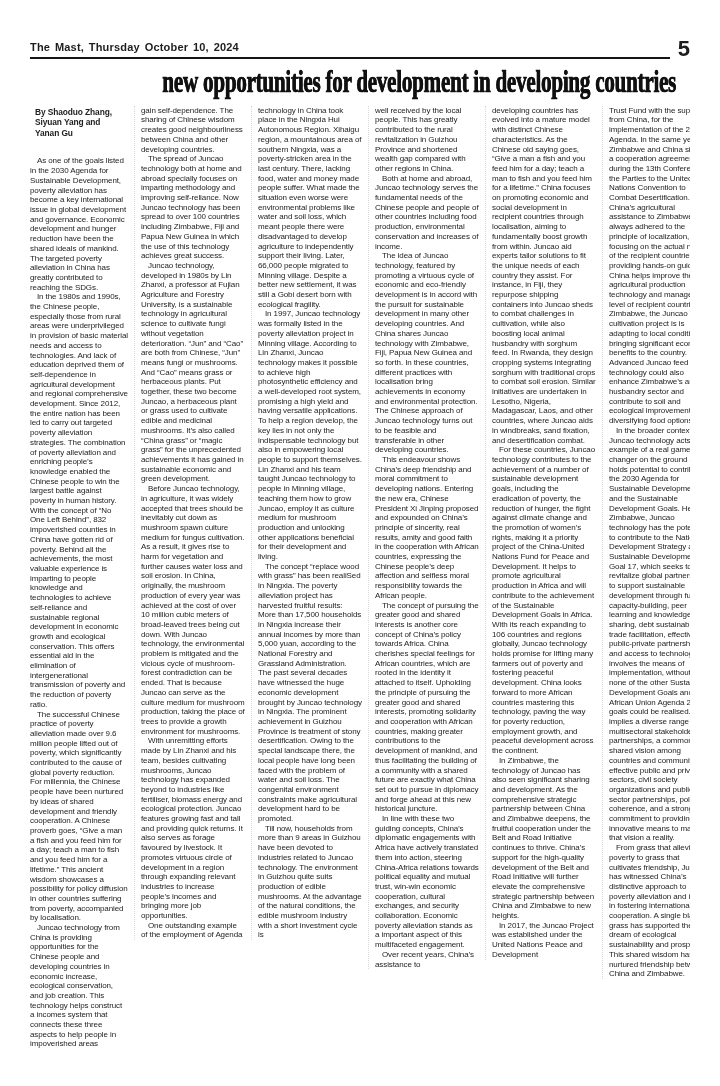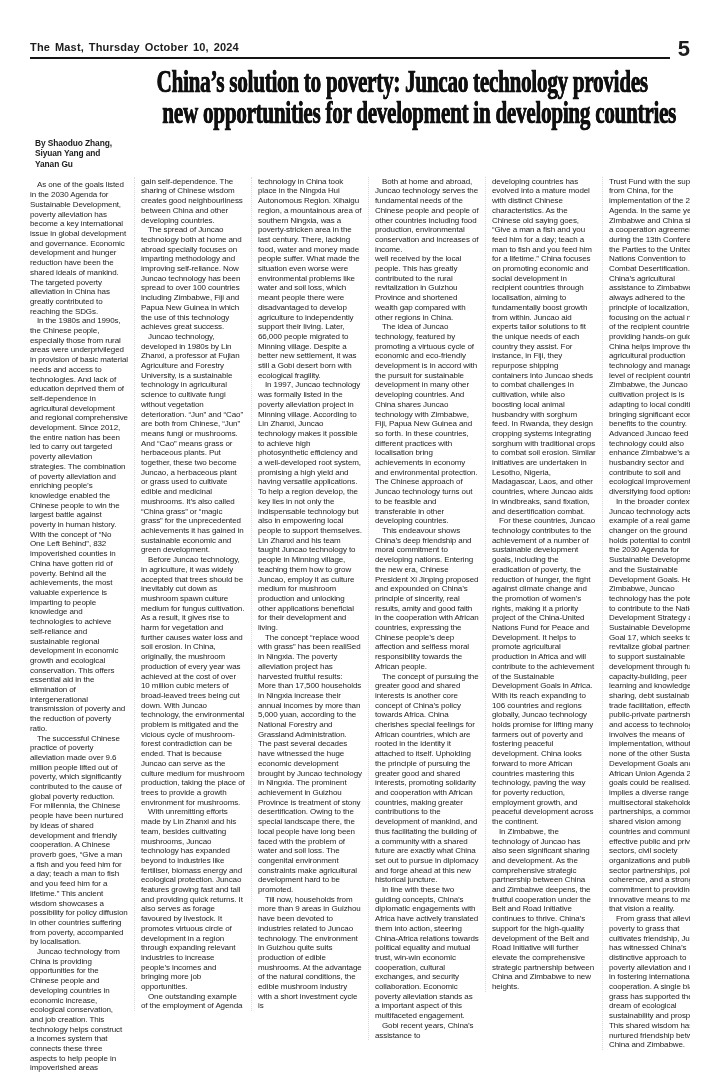--- a/index.html
+++ b/index.html
@@ -48,42 +48,41 @@
     margin-top: 4px; height: 992px; overflow: hidden;
   }
   .column {
     width: 98px; flex: 0 0 98px;
     font-size: 8px; line-height: 9.7px; letter-spacing: -0.1px;
     text-align: left;
   }
   .column + .column {
     margin-left: 6px; padding-left: 6px;
     border-left: 1px dotted #d8d8d8;
-    flex-basis: 111px; width: 111px; margin-top: 40px;
+    flex-basis: 111px; width: 111px;
   }
   .para { margin: 0; text-indent: 7px; }
   .para.noindent { text-indent: 0; }
   .para.byline {
     text-indent: 0; white-space: pre-line;
     font-size: 8.4px; font-weight: bold; line-height: 10.6px;
-    padding-left: 5px; margin: 1px 0 11px 0;
+    padding-left: 5px; margin: 1px 0 18px 0;
   }
 </style>
 </head>
 <body>
 
 <div class="page">
 
   <div class="mast-row">
     <span class="masthead">The Mast, Thursday October 10, 2024</span>
     <span class="page-number">5</span>
   </div>
 
   <div class="headline">
-    <span class="headline-line"><span>China’s solution to poverty: Juncao technology provides</span></span>
     <span class="headline-line"><span>new opportunities for development in developing countries</span></span>
   </div>
 
   <div class="columns">
       <div class="column">
         <p class="para byline">By Shaoduo Zhang,
 Siyuan Yang and
 Yanan Gu</p>
         <p class="para">As one of the goals listed in the 2030 Agenda for Sustainable Development, poverty alleviation has become a key international issue in global development and governance. Economic development and hunger reduction have been the shared ideals of mankind. The targeted poverty alleviation in China has greatly contributed to reaching the SDGs.</p>
         <p class="para">In the 1980s and 1990s, the Chinese people, especially those from rural areas were underprivileged in provision of basic material needs and access to technologies. And lack of education deprived them of self-dependence in agricultural development and regional comprehensive development. Since 2012, the entire nation has been led to carry out targeted poverty alleviation strategies. The combination of poverty alleviation and enriching people’s knowledge enabled the Chinese people to win the largest battle against poverty in human history. With the concept of “No One Left Behind”, 832 impoverished counties in China have gotten rid of poverty. Behind all the achievements, the most valuable experience is imparting to people knowledge and technologies to achieve self-reliance and sustainable regional development in economic growth and ecological conservation. This offers essential aid in the elimination of intergenerational transmission of poverty and the reduction of poverty ratio.</p>
@@ -98,32 +97,33 @@
         <p class="para">With unremitting efforts made by Lin Zhanxi and his team, besides cultivating mushrooms, Juncao technology has expanded beyond to industries like fertiliser, biomass energy and ecological protection. Juncao features growing fast and tall and providing quick returns. It also serves as forage favoured by livestock. It promotes virtuous circle of development in a region through expanding relevant industries to increase people’s incomes and bringing more job opportunities.</p>
         <p class="para">One outstanding example of the employment of Agenda</p>
       </div>
       <div class="column">
         <p class="para noindent">technology in China took place in the Ningxia Hui Autonomous Region. Xihaigu region, a mountainous area of southern Ningxia, was a poverty-stricken area in the last century. There, lacking food, water and money made people suffer. What made the situation even worse were environmental problems like water and soil loss, which meant people there were disadvantaged to develop agriculture to independently support their living. Later, 66,000 people migrated to Minning village. Despite a better new settlement, it was still a Gobi desert born with ecological fragility.</p>
         <p class="para">In 1997, Juncao technology was formally listed in the poverty alleviation project in Minning village. According to Lin Zhanxi, Juncao technology makes it possible to achieve high photosynthetic efficiency and a well-developed root system, promising a high yield and having versatile applications. To help a region develop, the key lies in not only the indispensable technology but also in empowering local people to support themselves. Lin Zhanxi and his team taught Juncao technology to people in Minning village, teaching them how to grow Juncao, employ it as culture medium for mushroom production and unlocking other applications beneficial for their development and living.</p>
         <p class="para">The concept “replace wood with grass” has been realiSed in Ningxia. The poverty alleviation project has harvested fruitful results: More than 17,500 households in Ningxia increase their annual incomes by more than 5,000 yuan, according to the National Forestry and Grassland Administration. The past several decades have witnessed the huge economic development brought by Juncao technology in Ningxia. The prominent achievement in Guizhou Province is treatment of stony desertification. Owing to the special landscape there, the local people have long been faced with the problem of water and soil loss. The congenital environment constraints make agricultural development hard to be promoted.</p>
         <p class="para">Till now, households from more than 9 areas in Guizhou have been devoted to industries related to Juncao technology. The environment in Guizhou quite suits production of edible mushrooms. At the advantage of the natural conditions, the edible mushroom industry with a short investment cycle is</p>
       </div>
       <div class="column">
+        <p class="para noindent">well received by the local people. This has greatly contributed to the rural revitalization in Guizhou Province and shortened wealth gap compared with other regions in China.</p>
         <p class="para">Both at home and abroad, Juncao technology serves the fundamental needs of the Chinese people and people of other countries including food production, environmental conservation and increases of income.</p>
-        <p class="para noindent">well received by the local people. This has greatly contributed to the rural revitalization in Guizhou Province and shortened wealth gap compared with other regions in China.</p>
         <p class="para">The idea of Juncao technology, featured by promoting a virtuous cycle of economic and eco-friendly development is in accord with the pursuit for sustainable development in many other developing countries. And China shares Juncao technology with Zimbabwe, Fiji, Papua New Guinea and so forth. In these countries, different practices with localisation bring achievements in economy and environmental protection. The Chinese approach of Juncao technology turns out to be feasible and transferable in other developing countries.</p>
         <p class="para">This endeavour shows China’s deep friendship and moral commitment to developing nations. Entering the new era, Chinese President Xi Jinping proposed and expounded on China’s principle of sincerity, real results, amity and good faith in the cooperation with African countries, expressing the Chinese people’s deep affection and selfless moral responsibility towards the African people.</p>
         <p class="para">The concept of pursuing the greater good and shared interests is another core concept of China’s policy towards Africa. China cherishes special feelings for African countries, which are rooted in the identity it attached to itself. Upholding the principle of pursuing the greater good and shared interests, promoting solidarity and cooperation with African countries, making greater contributions to the development of mankind, and thus facilitating the building of a community with a shared future are exactly what China set out to pursue in diplomacy and forge ahead at this new historical juncture.</p>
         <p class="para">In line with these two guiding concepts, China’s diplomatic engagements with Africa have actively translated them into action, steering China-Africa relations towards political equality and mutual trust, win-win economic cooperation, cultural exchanges, and security collaboration. Economic poverty alleviation stands as a important aspect of this multifaceted engagement.</p>
-        <p class="para">Gobi recent years, China’s assistance to</p>
+        <p class="para">Over recent years, China’s assistance to</p>
       </div>
       <div class="column">
         <p class="para noindent">developing countries has evolved into a mature model with distinct Chinese characteristics. As the Chinese old saying goes, “Give a man a fish and you feed him for a day; teach a man to fish and you feed him for a lifetime.” China focuses on promoting economic and social development in recipient countries through localisation, aiming to fundamentally boost growth from within. Juncao aid experts tailor solutions to fit the unique needs of each country they assist. For instance, in Fiji, they repurpose shipping containers into Juncao sheds to combat challenges in cultivation, while also boosting local animal husbandry with sorghum feed. In Rwanda, they design cropping systems integrating sorghum with traditional crops to combat soil erosion. Similar initiatives are undertaken in Lesotho, Nigeria, Madagascar, Laos, and other countries, where Juncao aids in windbreaks, sand fixation, and desertification combat.</p>
         <p class="para">For these countries, Juncao technology contributes to the achievement of a number of sustainable development goals, including the eradication of poverty, the reduction of hunger, the fight against climate change and the promotion of women’s rights, making it a priority project of the China-United Nations Fund for Peace and Development. It helps to promote agricultural production in Africa and will contribute to the achievement of the Sustainable Development Goals in Africa. With its reach expanding to 106 countries and regions globally, Juncao technology holds promise for lifting many farmers out of poverty and fostering peaceful development. China looks forward to more African countries mastering this technology, paving the way for poverty reduction, employment growth, and peaceful development across the continent.</p>
         <p class="para">In Zimbabwe, the technology of Juncao has also seen significant sharing and development. As the comprehensive strategic partnership between China and Zimbabwe deepens, the fruitful cooperation under the Belt and Road Initiative continues to thrive. China’s support for the high-quality development of the Belt and Road Initiative will further elevate the comprehensive strategic partnership between China and Zimbabwe to new heights.</p>
+        <p class="para">In 2017, the Juncao Project was established under the United Nations Peace and Development</p>
       </div>
       <div class="column">
         <p class="para noindent">Trust Fund with the support from China, for the implementation of the 2030 Agenda. In the same year, Zimbabwe and China signed a cooperation agreement during the 13th Conference of the Parties to the United Nations Convention to Combat Desertification. China’s agricultural assistance to Zimbabwe has always adhered to the principle of localization, focusing on the actual needs of the recipient countries. By providing hands-on guidance, China helps improve the agricultural production technology and management level of recipient countries. In Zimbabwe, the Juncao cultivation project is is adapting to local conditions, bringing significant economic benefits to the country. Advanced Juncao feed technology could also enhance Zimbabwe’s animal husbandry sector and contribute to soil and ecological improvement, while diversifying food options.</p>
         <p class="para">In the broader context, Juncao technology acts as an example of a real game-changer on the ground as it holds potential to contribute to the 2030 Agenda for Sustainable Development and the Sustainable Development Goals. Here in Zimbabwe, Juncao technology has the potential to contribute to the National Development Strategy and Sustainable Development Goal 17, which seeks to revitalize global partnerships to support sustainable development through funding, capacity-building, peer learning and knowledge sharing, debt sustainability, trade facilitation, effective public-private partnerships and access to technologies. It involves the means of implementation, without which none of the other Sustainable Development Goals and the African Union Agenda 2063 goals could be realised. It implies a diverse range of multisectoral stakeholder partnerships, a common shared vision among countries and communities, effective public and private sectors, civil society organizations and public sector partnerships, policy coherence, and a strong commitment to providing innovative means to make that vision a reality.</p>
         <p class="para">From grass that alleviates poverty to grass that cultivates friendship, Juncao has witnessed China’s distinctive approach to poverty alleviation and its role in fostering international cooperation. A single blade of grass has supported the dream of ecological sustainability and prosperity. This shared wisdom has nurtured friendship between China and Zimbabwe.</p>
       </div>
     </div>
 
 </div>
 

